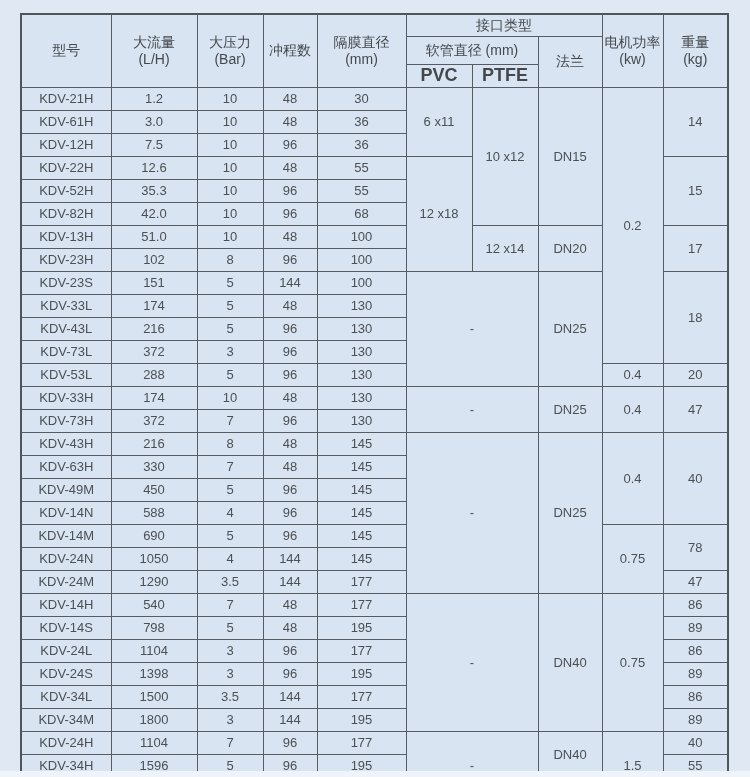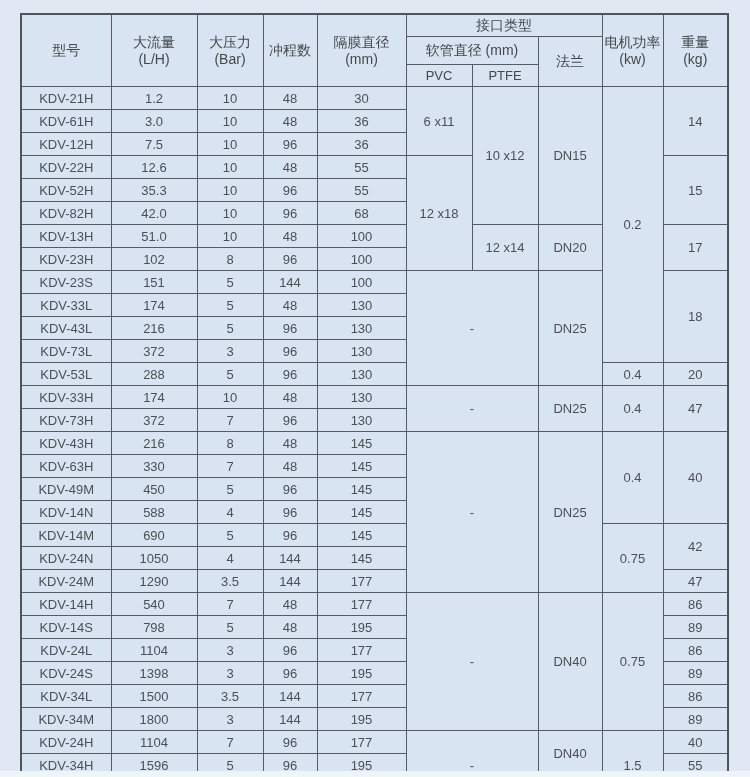--- a/index.html
+++ b/index.html
@@ -35,21 +35,21 @@
     overflow: hidden;
   }
   .spec-table th {
     font-weight: normal;
     font-size: 14px;
     line-height: 1.2;
     margin-top: 8px;
   }
   .spec-table thead tr.h1 th { height: 21px; }
   .spec-table thead tr.h2 th { height: 27px; }
-  .spec-table thead tr.h3 th { height: 21px; font-size: 13px; }
+  .spec-table thead tr.h3 th { height: 21px; font-size: 18px; font-weight: bold; }
   .spec-table td {
     height: 22px;
     font-size: 13px;
     color: #4b5055;
   }
   .two-line span { display: block; line-height: 1.18; }
   .bottom-strip {
     position: absolute;
     left: 0;
     bottom: 0;
@@ -267,21 +267,21 @@
           <td>96</td>
           <td>145</td>
         </tr>
         <tr>
           <td>KDV-14M</td>
           <td>690</td>
           <td>5</td>
           <td>96</td>
           <td>145</td>
           <td rowspan="3">0.75</td>
-          <td rowspan="2">42</td>
+          <td rowspan="2">78</td>
         </tr>
         <tr>
           <td>KDV-24N</td>
           <td>1050</td>
           <td>4</td>
           <td>144</td>
           <td>145</td>
         </tr>
         <tr>
           <td>KDV-24M</td>

